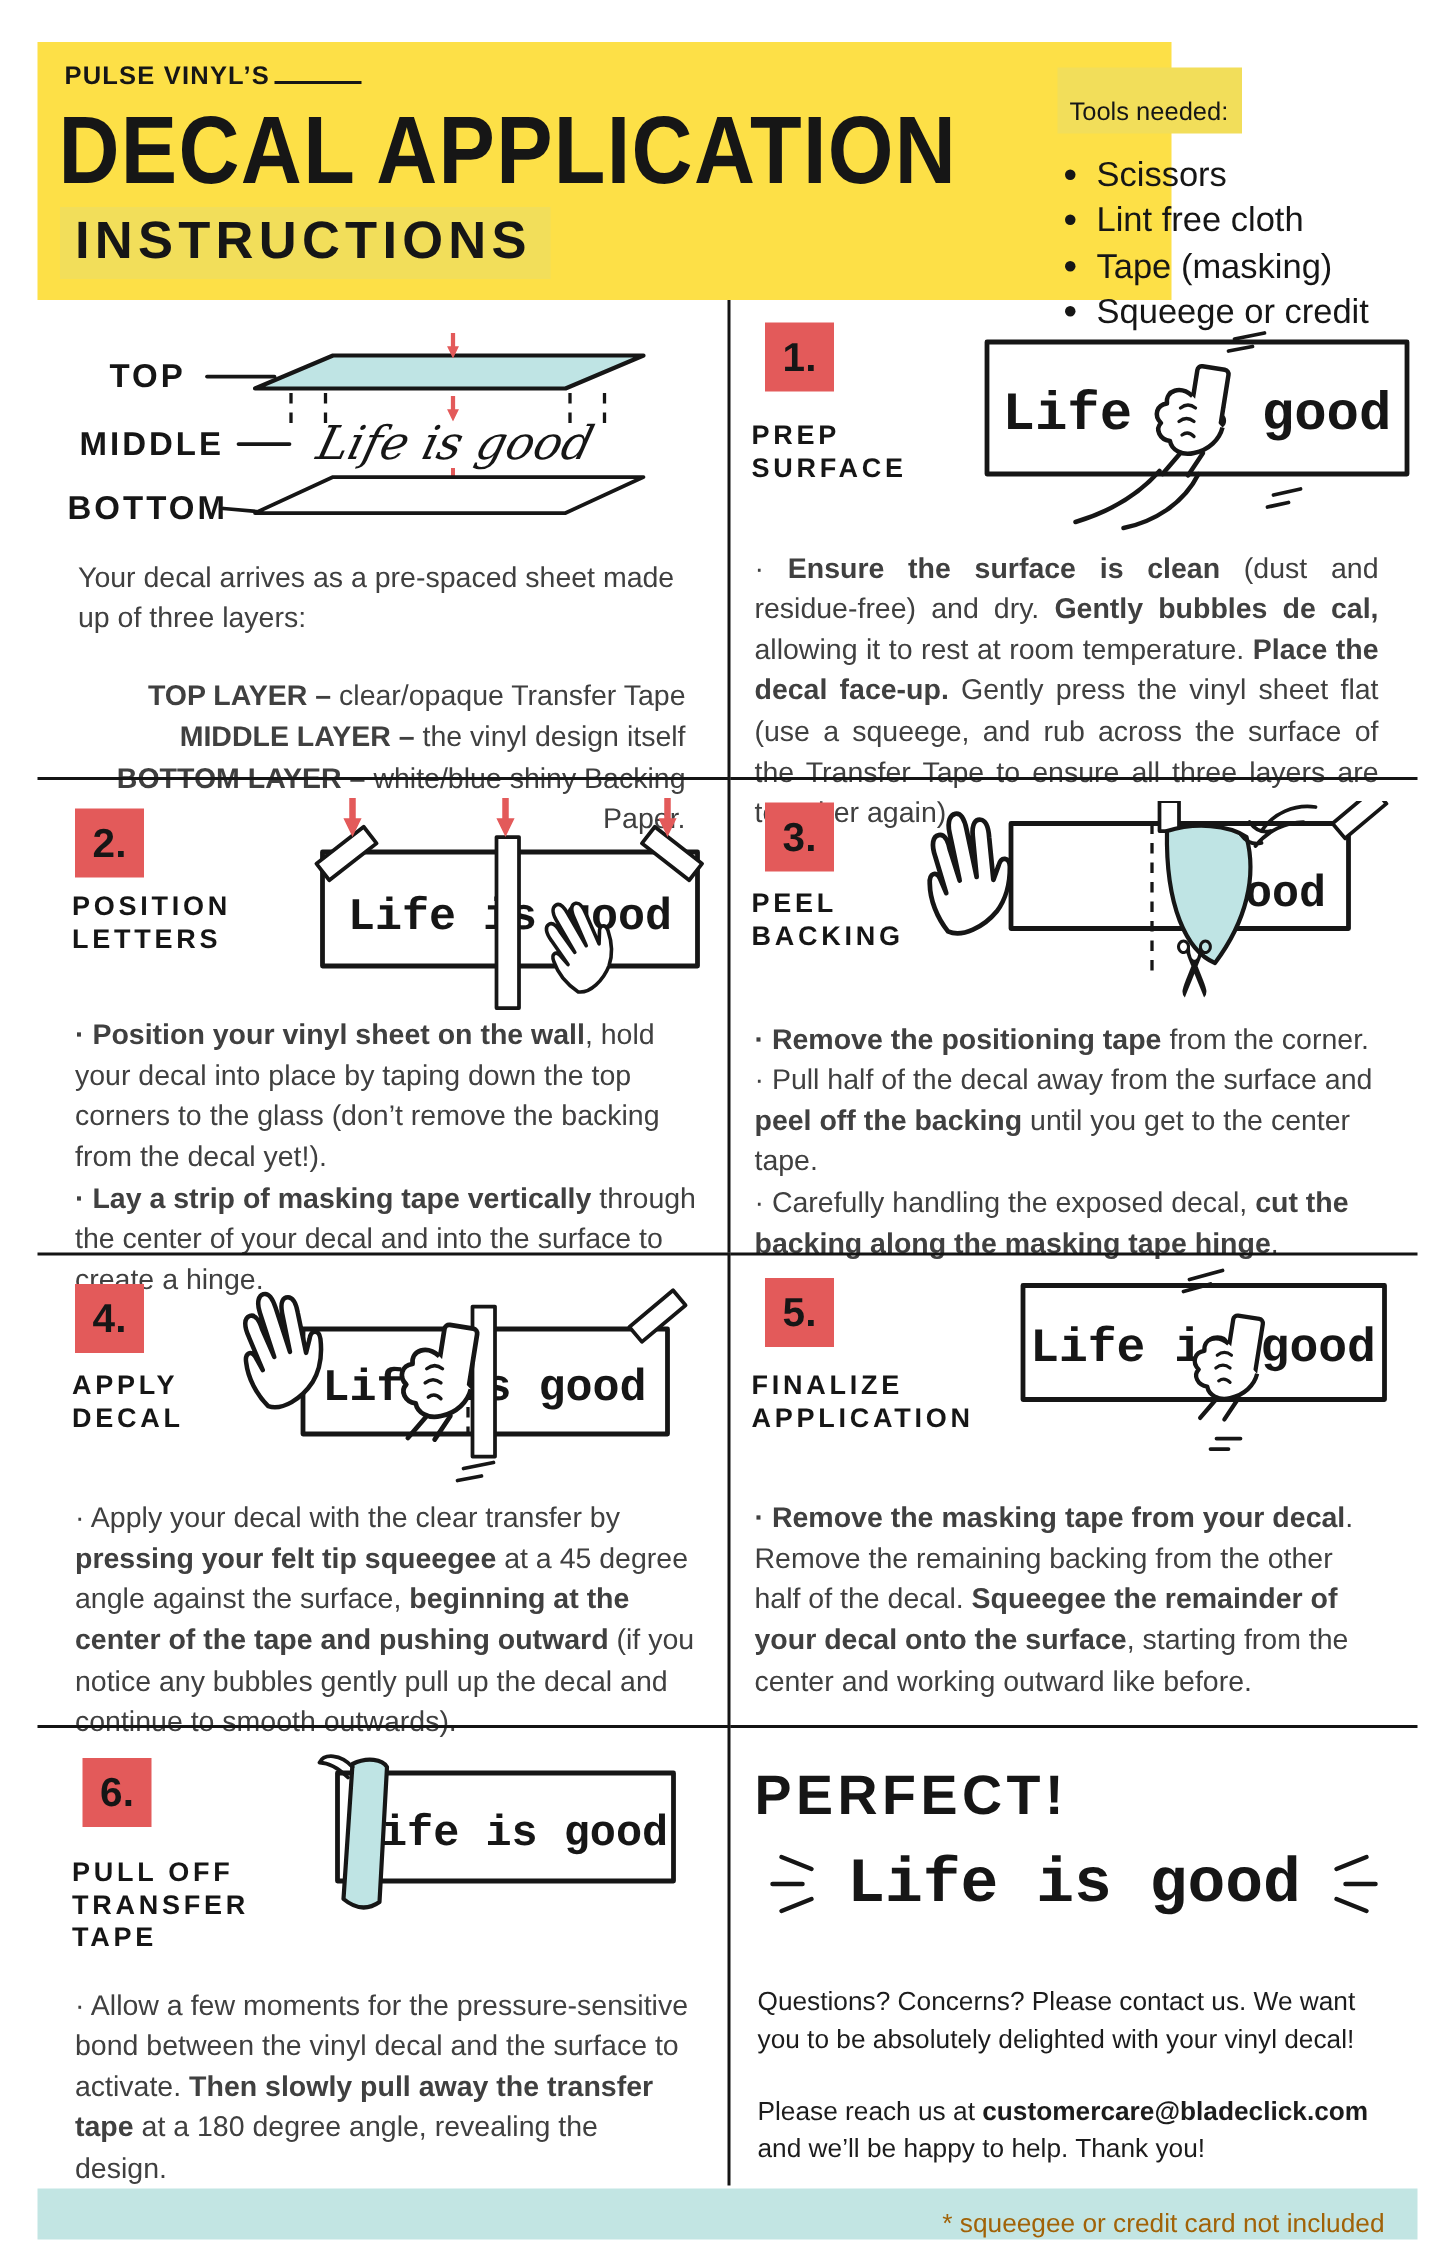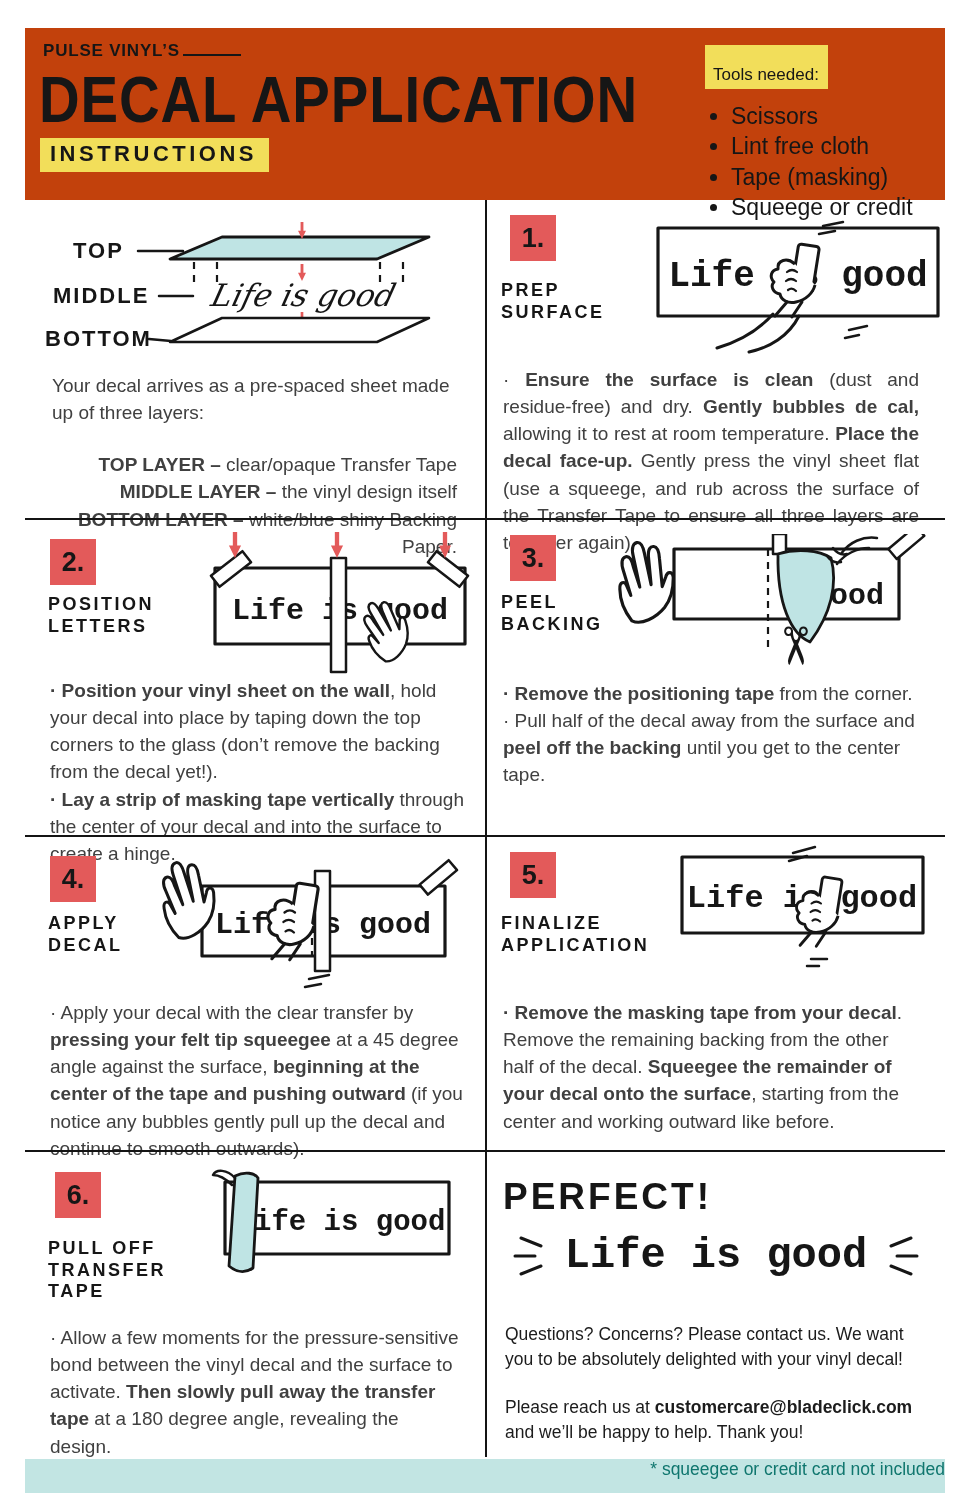--- a/index.html
+++ b/index.html
@@ -6,37 +6,37 @@
   html,body { background:#ffffff; }
   body {
     width: 970px; height: 1500px; position: relative;
     font-family: "Liberation Sans", sans-serif; color:#1c1c1c;
     -webkit-font-smoothing: antialiased;
   }
   .page { position:absolute; inset:0; }
 
   
   .header {
-    position:absolute; left:25px; top:28px; width:920px; height:172px;
-    background:#c2410c;
+    position:absolute; left:25px; top:28px; width:756px; height:172px;
+    background:#fde047;
   }
   .brand {
     position:absolute; left:18px; top:13px;
     font-size:17px; font-weight:700; letter-spacing:.8px; color:#161616;
   }
   .brand::after { content:""; display:inline-block; width:58px; border-bottom:2px solid #161616; margin-left:3px; }
   .page-title {
     position:absolute; left:14px; top:40px;
     font-size:64px; font-weight:700; letter-spacing:1px; color:#161616;
     transform:scaleX(.88); transform-origin:left center; white-space:nowrap; line-height:1;
   }
   .subtitle {
     position:absolute; left:15px; top:110px;
     background:#f2de5a; color:#161616;
-    font-size:22px; font-weight:600; letter-spacing:3.5px;
+    font-size:35px; font-weight:600; letter-spacing:3.5px;
     padding:3px 12px 5px 10px;
   }
   .tools { position:absolute; left:680px; top:17px; width:230px; }
   .tools-label {
     display:inline-block; background:#f2de5a; color:#161616;
     font-size:17px; padding:20px 9px 4px 8px;
   }
   .tools-list { margin:12px 0 0 26px; }
   .tools-list li { font-size:23px; line-height:1.32; color:#161616; }
 
@@ -69,22 +69,22 @@
   
   .perfect-title { position:absolute; left:16px; top:24px; font-size:37px; font-weight:700; letter-spacing:3px; color:#161616; }
   .decal-row { position:absolute; left:0; top:80px; width:100%; display:flex; align-items:center; justify-content:center; gap:20px; }
   .decal-big { font-family:"Liberation Mono", monospace; font-weight:700; font-size:42px; color:#161616; white-space:nowrap; }
   .perfect-body { position:absolute; left:18px; right:32px; top:170px; font-size:17.5px; line-height:1.43; }
   .perfect-body p + p { margin-top:23px; }
 
   
   .footnote-bar {
     position:absolute; left:25px; top:1459px; width:920px; height:34px;
-    background:#c2e5e3; display:flex; align-items:flex-start; justify-content:flex-end;
-    font-size:17.5px; color:#0f766e;
+    background:#c2e5e3; display:flex; align-items:flex-end; justify-content:flex-end;
+    padding-right:22px; font-size:17.5px; color:#a16207;
   }
 
   
   .ln   { fill:none; stroke:#161616; stroke-width:3; stroke-linecap:round; stroke-linejoin:round; }
   .ln2  { fill:none; stroke:#161616; stroke-width:2.5; stroke-linecap:round; stroke-linejoin:round; }
   .fw   { fill:#ffffff; stroke:#161616; stroke-width:2.5; stroke-linejoin:round; }
   .boxr { fill:#ffffff; stroke:#161616; stroke-width:3.2; stroke-linejoin:round; }
   .teal { fill:#bfe4e4; stroke:#161616; stroke-width:2.8; stroke-linejoin:round; }
   .dash { fill:none; stroke:#161616; stroke-width:2.2; stroke-dasharray:7 6; }
   .dtext { font-family:"Liberation Mono", monospace; font-weight:700; fill:#161616; }
@@ -213,20 +213,21 @@
         <path class="ln2" d="M236,20 C244,8 258,2 272,4 M232,30 C240,20 252,14 264,14 M222,22 q6,8 14,6 M228,14 q6,8 14,6"></path>
         <rect class="fw" x="283" y="2" width="36" height="13" transform="rotate(-40 301 8)"></rect>
         <text transform="translate(172,112) rotate(90)" font-size="52" text-anchor="middle" fill="#161616" font-family="&quot;DejaVu Sans&quot;, sans-serif">✂</text>
         <g transform="translate(8,6) rotate(-12 30 39) scale(1.05)">
             <use href="#hand" width="60" height="80"></use>
           </g>
       </svg>
       <div class="step-body" style="top:160px;left:16px;right:26px">
           <p><b>· Remove the positioning tape</b><span> from the corner.</span></p>
           <p><span>· Pull half of the decal away from the surface and </span><b>peel off the backing</b><span> until you get to the center tape.</span></p>
+          <p><span>· Carefully handling the exposed decal, </span><b>cut the backing along the masking tape hinge</b><span>.</span></p>
         </div>
     </section>
 
     <section class="cell cl rt">
       <div class="badge" style="left:25px;top:19px">4.</div>
       <h2 class="step-title" style="left:23px;top:76px">APPLY<br>DECAL</h2>
       <svg class="illus" style="left:132px;top:14px" width="330" height="160" viewBox="0 0 330 160">
         <rect class="boxr" x="45" y="35" width="243" height="70"></rect>
         <text class="dtext" x="166" y="82" font-size="30" text-anchor="middle">Life is good</text>
         <line class="dash" x1="155" y1="35" x2="155" y2="105"></line>

